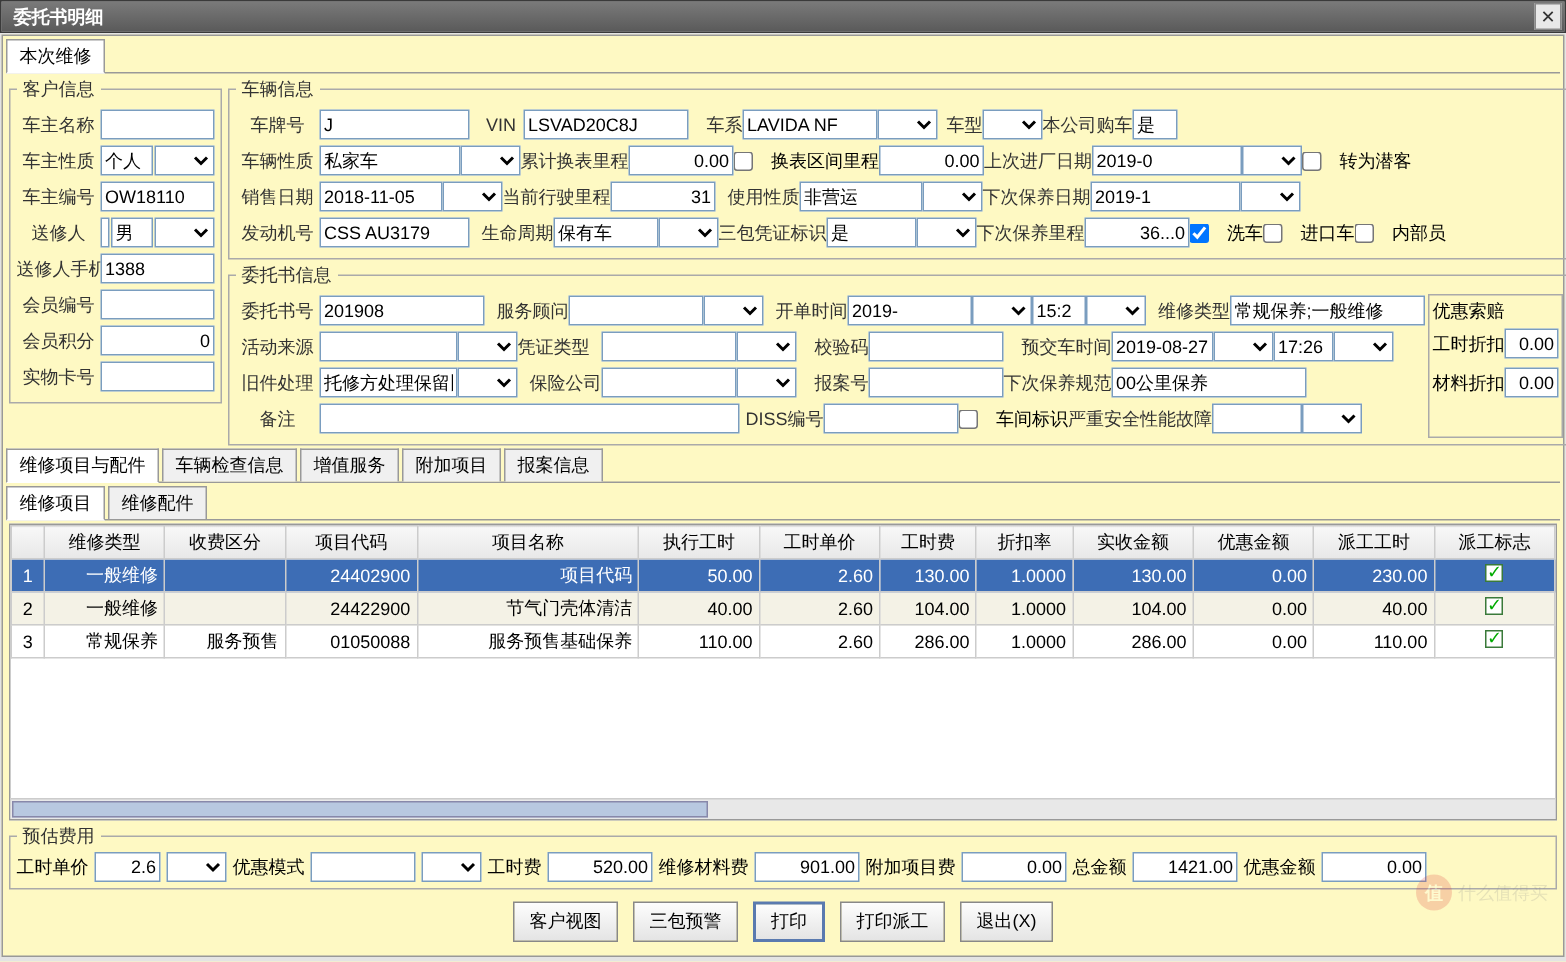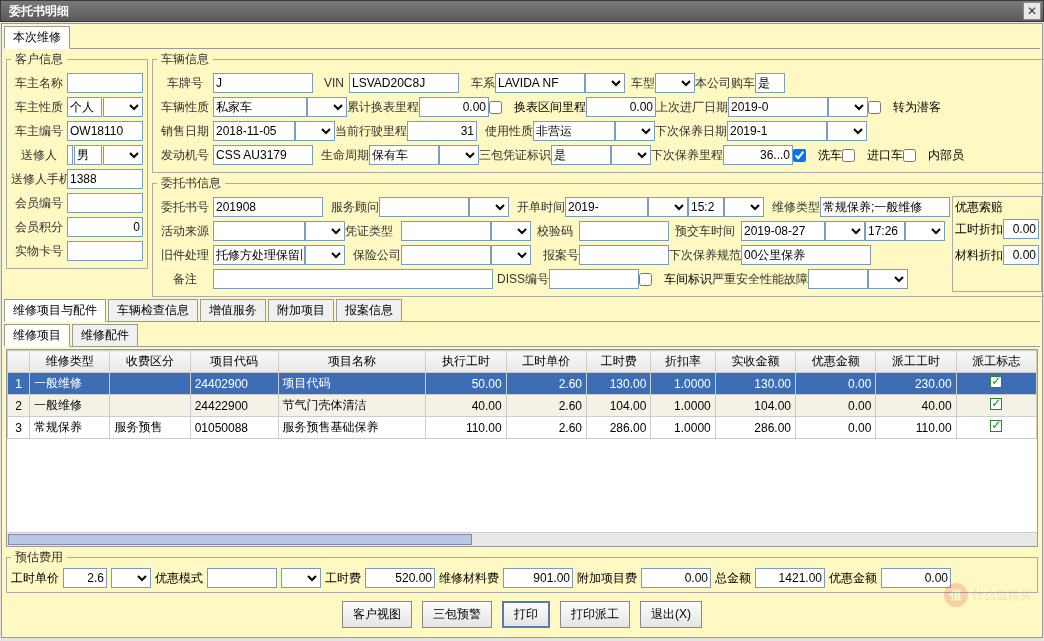--- a/index.html
+++ b/index.html
@@ -27,21 +27,21 @@
 .fld { flex: 1; display: flex; align-items: center; gap: 1px; }
 input[type="text"], select { border: 1px solid #7a9dbf; height: 20px; padding: 0 2px; background: #fff; font-size: 12px; }
 input[type="text"] { width: 100%; }
 select { min-width: 40px; }
 input.num { text-align: right; }
 input[type="checkbox"] { width: 13px; height: 13px; }
 .chk-lbl { display: flex; align-items: center; gap: 12px; white-space: nowrap; }
 
 .grid-wrap { border: 1px solid #999; margin: 2px; height: 198px; overflow: auto; position: relative; background: #fff; }
 table { border-collapse: collapse; width: 100%; }
-th, td { border: 1px solid #ccc; padding: 2px 4px; height: 18px; text-align: left; white-space: nowrap; }
+th, td { border: 1px solid #ccc; padding: 2px 4px; height: 18px; text-align: right; white-space: nowrap; }
 th { background: linear-gradient(#f8f8f8,#e8e8e8); font-weight: normal; text-align: center; }
 td.num { text-align: right; }
 td.ctr { text-align: center; }
 tr.sel td { background: #3d6db5; color: #fff; }
 tr.alt td { background: #f4f2e6; }
 .chk-cell { display: inline-block; width: 12px; height: 12px; border: 1px solid #3a7a3a; background: #fff; position: relative; }
 .chk-cell.on::after { content: "✓"; position: absolute; top: -3px; left: 0; color: #0a0; font-size: 12px; }
 
 .hscroll { position: absolute; bottom: 0; left: 0; right: 0; height: 14px; background: #e8e8e8; border-top: 1px solid #ccc; display: flex; }
 .hscroll .thumb { width: 45%; background: #b8c8e0; border: 1px solid #88a; margin: 1px; }
@@ -227,24 +227,24 @@
               <span class="lbl" style="width:56px;text-align:right">维修类型</span>
                 <input type="text" style="width: 130px;" value="常规保养;一般维修">
             </div>
             <div class="row">
               <span class="lbl">活动来源</span>
                 <input type="text" style="width: 92px;" value="">
                 <select style="width:18px"></select>
               <span class="lbl" style="width:56px;text-align:left">凭证类型</span>
                 <input type="text" style="width: 90px;" value="">
                 <select style="width:18px"></select>
-              <span class="lbl" style="width:48px;">校验码</span>
-                <input type="text" style="width: 90px;" value="">
-              <span class="lbl-w lbl" style="">预交车时间</span>
-                <input type="text" style="width: 84px;" value="2019-08-27">
+              <span class="lbl" style="width:48px;text-align:right">校验码</span>
+                <input type="text" style="width: 90px;" value="">
+              <span class="lbl-w lbl" style="text-align:right">预交车时间</span>
+                <input type="text" style="width: 68px;" value="2019-08-27">
                 <select style="width:18px"></select>
                 <input type="text" style="width: 40px;" value="17:26">
                 <select style="width:18px"></select>
             </div>
             <div class="row">
               <span class="lbl">旧件处理</span>
                 <input type="text" style="width: 92px;" value="托修方处理保留旧">
                 <select style="width:18px"></select>
               <span class="lbl" style="width:56px;text-align:right">保险公司</span>
                 <input type="text" style="width: 90px;" value="">

